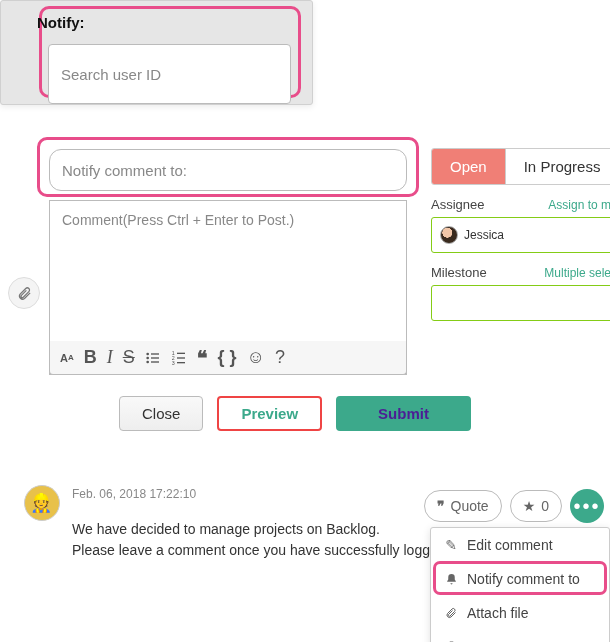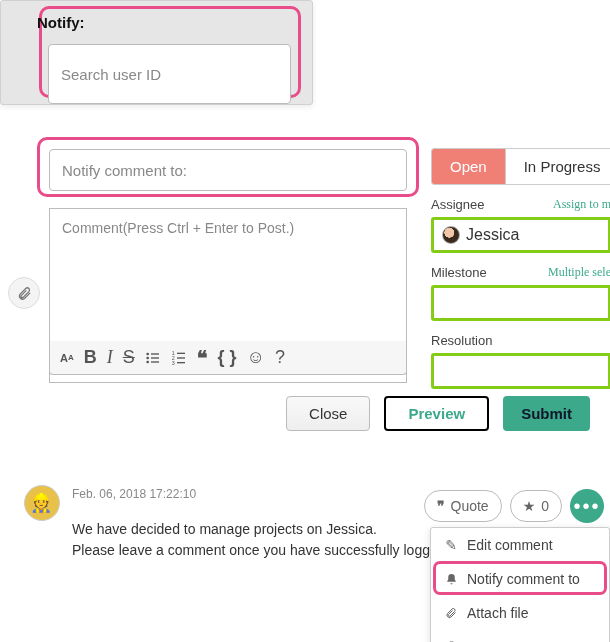--- a/index.html
+++ b/index.html
@@ -9,45 +9,45 @@
 .panel1 { position: absolute; left: 0; top: 0; width: 313px; height: 105px; background: #e6e6e6; border: 1px solid #d0d0d0; border-radius: 3px; box-shadow: 0 2px 6px rgba(0,0,0,.08); }
 .panel1-hi { position: absolute; left: 38px; top: 5px; width: 262px; height: 92px; border: 3px solid #e84d8a; border-radius: 10px; }
 .panel1 .label { position: absolute; left: 36px; top: 13px; font-size: 15px; font-weight: 600; color: #111; }
 .panel1 input { position: absolute; left: 47px; top: 43px; width: 243px; height: 60px; border: 1px solid #bbb; border-radius: 4px; padding: 0 12px; font-size: 15px; color: #333; background: #fff; }
 .panel1 input::placeholder { color: #888; }
 
 
 .panel2 { position: absolute; left: 0; top: 134px; width: 610px; height: 310px; background: #fff; }
 .panel2-hi { position: absolute; left: 37px; top: 3px; width: 382px; height: 60px; border: 3px solid #e84d8a; border-radius: 10px; z-index: 2;}
 .notify-input, .comment-box { position: absolute; left: 49px; }
-.notify-input { top: 15px; width: 358px; height: 42px; border: 1px solid #bbb; border-radius: 4px; padding: 0 12px; font-size: 15px; background:#fff; }
+.notify-input { top: 15px; width: 358px; height: 42px; border: 1px solid #bbb; border-radius: 12px; padding: 0 12px; font-size: 15px; background:#fff; }
 .notify-input::placeholder { color: #888; }
-.comment-box { top: 66px; width: 358px; height: 175px; border: 1px solid #bbb; border-radius: 0; padding: 10px 12px; font-size: 14px; color: #888; background:#fff; line-height:1.4; border-top-left-radius:0; border-top-right-radius:0;margin-top:8px; }
+.comment-box { top: 66px; width: 358px; height: 175px; border: 1px solid #bbb; border-radius: 0; padding: 10px 12px; font-size: 14px; color: #888; background:#fff; line-height:1.4; border-top-left-radius:0; border-top-right-radius:0; }
 .toolbar { position: absolute; left: 49px; top: 207px; width: 358px; height: 34px; background: #f6f6f6; border: 1px solid #bbb; border-top: none; border-radius: 0 0 4px 4px; display: flex; align-items: center; gap: 10px; padding: 0 10px; color: #555; }
 .toolbar span { font-size: 18px; cursor: pointer; display:inline-flex; align-items:center; }
 .toolbar svg { display:block; }
 .attach-circle { position: absolute; left: 8px; top: 143px; width: 32px; height: 32px; border-radius: 50%; background: #f4f4f4; border: 1px solid #ddd; display:flex; align-items:center; justify-content:center; color:#777; }
 
 .right-col { position: absolute; left: 431px; top: 14px; width: 180px; }
 .status-tabs { display:flex; border:1px solid #ccc; border-radius:3px 0 0 3px; overflow:hidden; height:37px; }
 .status-tabs div { flex:0 0 auto; display:flex; align-items:center; justify-content:center; font-size:15px; padding: 0 18px; }
 .tab-open { background:#f07f76; color:#fff; font-weight:400; }
 .tab-prog { background:#fff; color:#333; border-left:1px solid #ccc; flex:1; }
 .field { margin-top: 12px; }
 .field-row { display:flex; justify-content:space-between; align-items:center; font-size:13px; }
 .field-row .lbl { color:#444; }
-.field-row .link { color:#3ca98b; font-size:12px;font-family:Liberation Serif, serif; }
-.field-input { margin-top:5px; height:36px; border:3px solid #84cc16; border-radius:3px 0 0 3px; background:#fff; display:flex; align-items:center; padding:0 8px; gap:6px; font-size:16px; color:#333; }
+.field-row .link { color:#3ca98b; font-size:12px; }
+.field-input { margin-top:5px; height:36px; border:1px solid #84cc16; border-radius:3px 0 0 3px; background:#fff; display:flex; align-items:center; padding:0 8px; gap:6px; font-size:12px; color:#333; }
 .avatar { width:18px; height:18px; border-radius:50%; background: radial-gradient(circle at 40% 35%, #f2c6a8 35%, #3a2a1e 36%); border:1px solid #aaa; }
 
-.btn-row { position: absolute; left: 0; top: 262px; width: 590px; display:flex; justify-content:flex-end; gap:14px; }
+.btn-row { position: absolute; left: 0; top: 262px; width: 590px; display:flex; justify-content:center; gap:14px; }
 .btn { height:35px; padding:0 22px; border-radius:4px; font-size:15px; display:inline-flex; align-items:center; cursor:pointer; }
 .btn-close { background:linear-gradient(#f9f9f9,#eee); border:1px solid #bbb; color:#333; }
-.btn-preview { background:#fff; border:2px solid #000000; color:#3ca98b; font-weight:600; }
-.btn-submit { background:#3ca98b; border:2px solid #3ca98b; color:#0f172a; font-weight:600; padding:0 16px; }
+.btn-preview { background:#fff; border:2px solid #ef4444; color:#3ca98b; font-weight:600; }
+.btn-submit { background:#3ca98b; border:2px solid #3ca98b; color:#4c1d95; font-weight:600; padding:0 40px; }
 
 
 .panel3 { position: absolute; left: 0; top: 464px; width: 610px; height: 178px; background:#fff; border-top:5px solid #fff; padding: 16px 12px 0 24px; }
 .p3-body { display:flex; gap:12px; }
 .p3-avatar { width:36px; height:36px; border-radius:50%; background: #e8c14a; border:1px solid #ccc; overflow:hidden; display:flex; align-items:center; justify-content:center; font-size:18px; }
 .p3-text .author { font-weight:600; font-size:16px; color:#444; }
 .p3-text .ts { font-size:12px; color:#888; margin-top:2px; }
 .p3-msg { margin-top:18px; font-size:14px; color:#333; line-height:1.5; }
 .p3-right { position:absolute; right:6px; top:20px; display:flex; gap:8px; align-items:center; }
 .pill { height:32px; border:1px solid #bbb; border-radius:16px; background:#fff; display:inline-flex; align-items:center; padding:0 12px; gap:6px; color:#666; font-size:14px; cursor:pointer; }
@@ -123,42 +123,36 @@
         <span>Jessica</span>
       </div>
     </div>
     <div class="field">
       <div class="field-row">
         <span class="lbl">Milestone</span>
         <span class="link">Multiple sele</span>
       </div>
       <div class="field-input"></div>
     </div>
-    <div class="field">
-      <div class="field-row">
-        <span class="lbl">Resolution</span>
-      </div>
-      <div class="field-input"></div>
-    </div>
   </div>
 
   <div class="btn-row">
     <div class="btn btn-close">Close</div>
     <div class="btn btn-preview">Preview</div>
     <div class="btn btn-submit">Submit</div>
   </div>
 </div>
 
 <div class="panel3">
   <div class="p3-body">
     <div class="p3-avatar">👷</div>
     <div class="p3-text">
       <div class="ts">Feb. 06, 2018 17:22:10</div>
       <div class="p3-msg">
-        <div>We have decided to manage projects on Jessica.</div>
+        <div>We have decided to manage projects on Backlog.</div>
         <div>Please leave a comment once you have successfully logged</div>
       </div>
     </div>
   </div>
   <div class="p3-right">
     <div class="pill">
       <span style="font-weight:800;">❞</span>
       <span>Quote</span>
     </div>
     <div class="pill">

